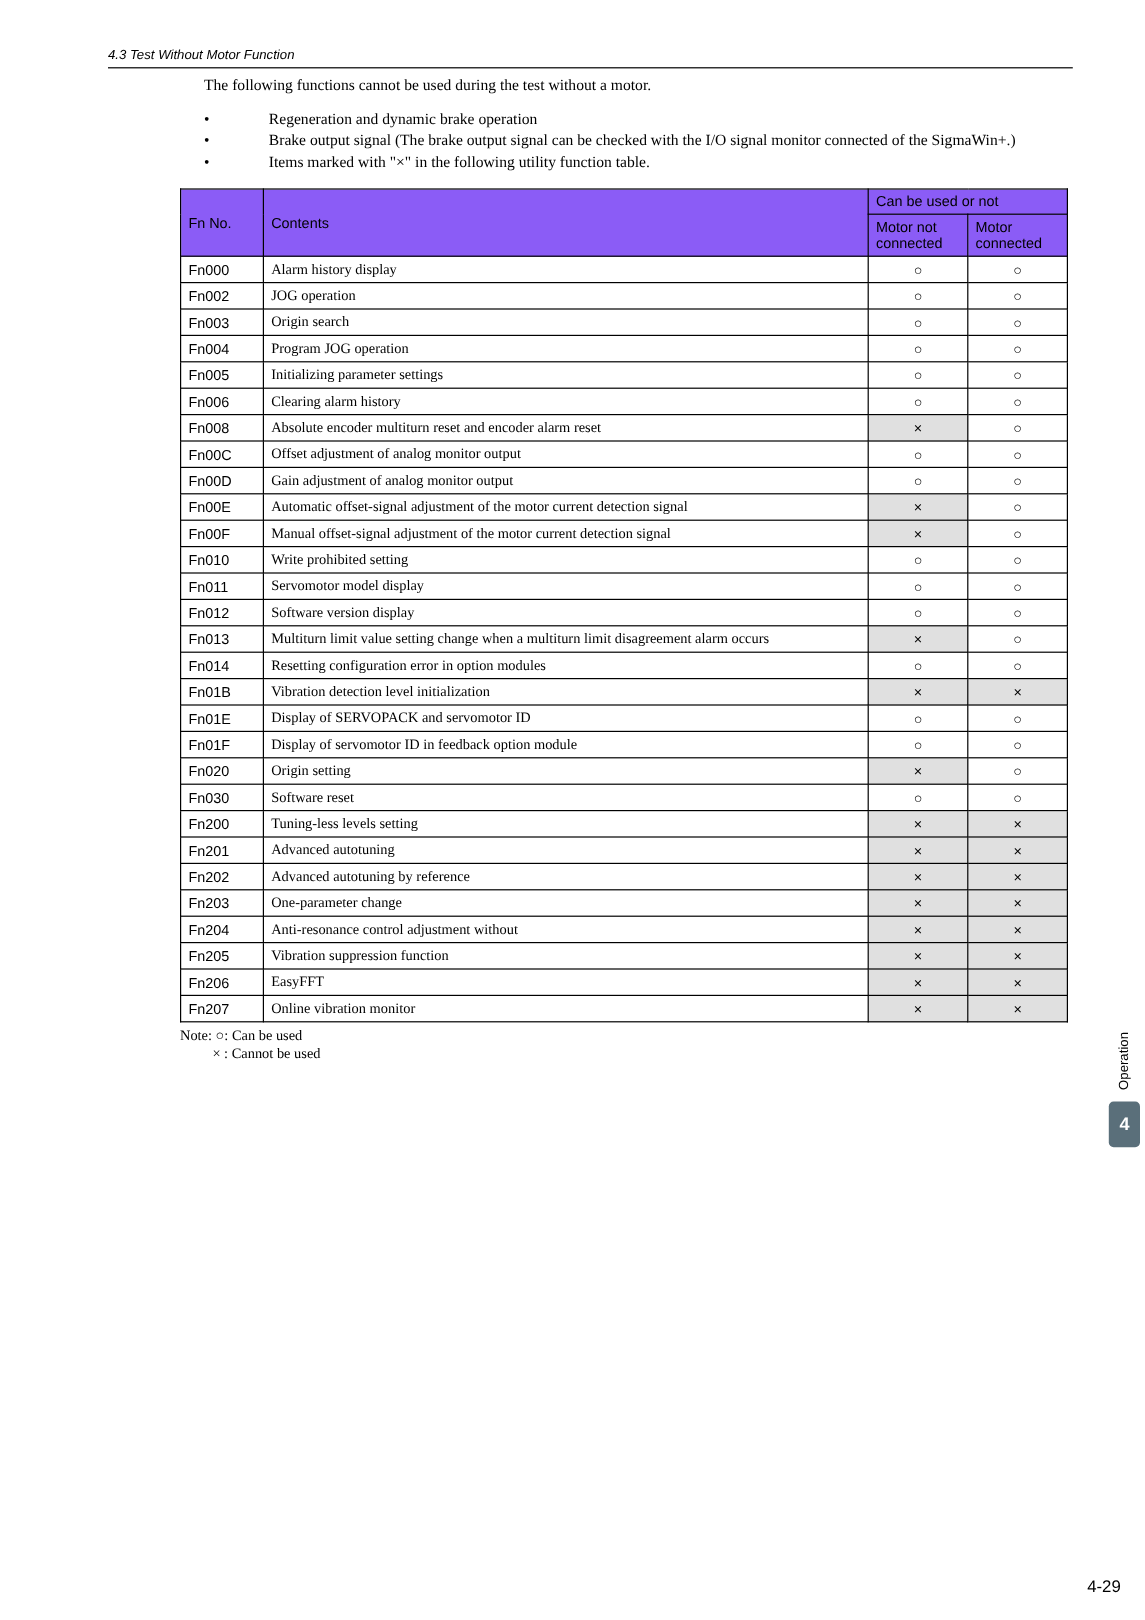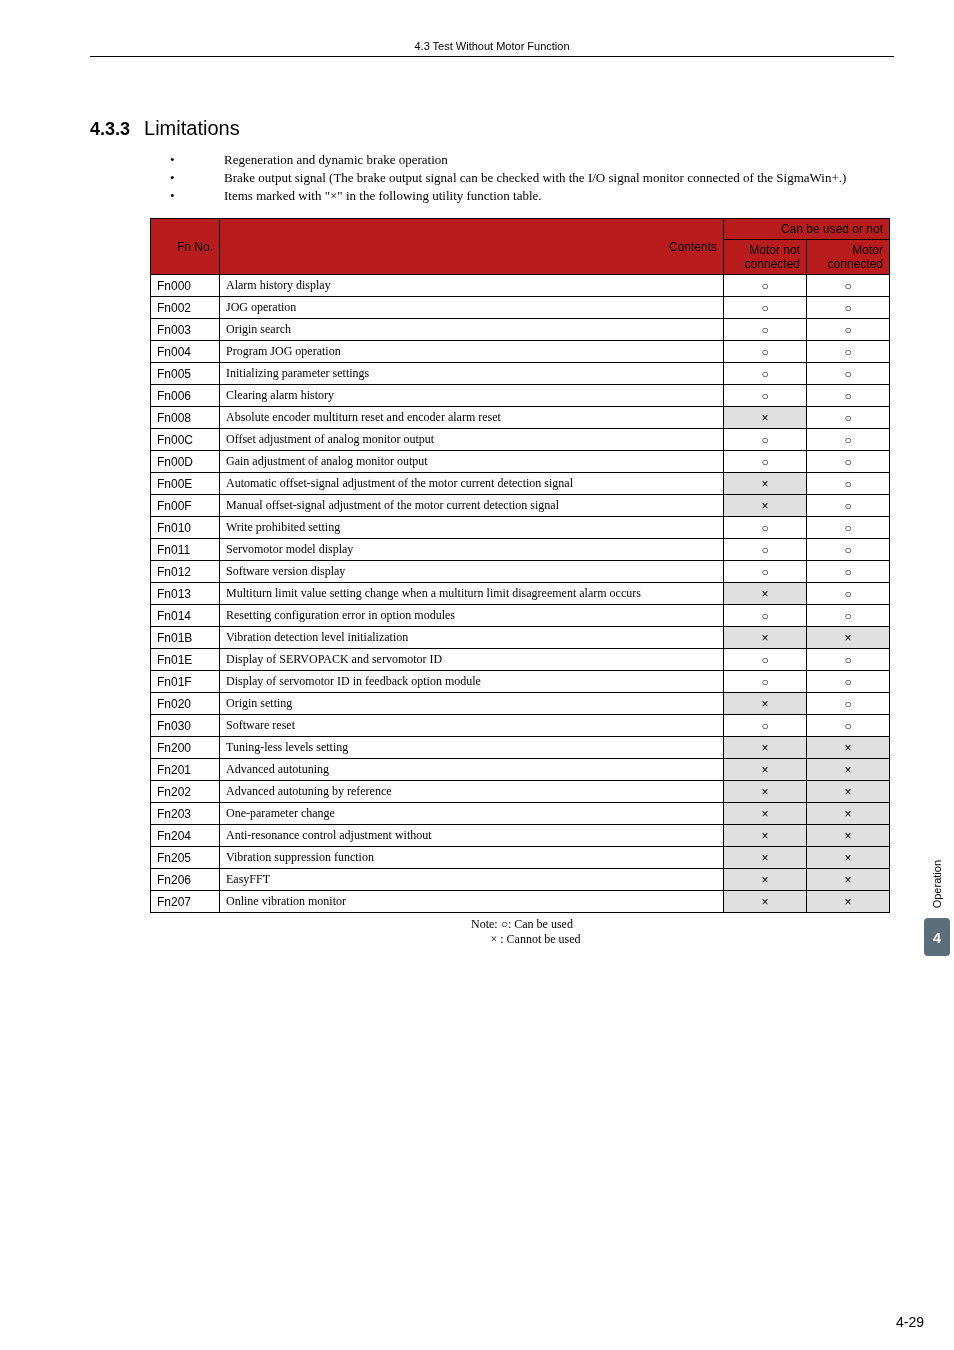--- a/index.html
+++ b/index.html
@@ -14,24 +14,25 @@
   .page {
     padding: 40px 60px 40px 90px;
     position: relative;
     min-height: 1270px;
   }
   .header-line {
     border-bottom: 1px solid #000;
     margin-bottom: 6px;
   }
   .header-text {
-    text-align: center;
+    text-align: left;
     font-family: Arial, sans-serif;
     font-size: 11px;
     padding-bottom: 4px;
+    font-style: italic;
   }
   .section-heading {
     margin-top: 60px;
     margin-bottom: 12px;
     display: flex;
     align-items: baseline;
     gap: 14px;
   }
   .section-num {
     font-family: Arial, sans-serif;
@@ -68,43 +69,42 @@
     margin-left: 60px;
     margin-top: 14px;
     font-size: 12px;
   }
   table.fn th, table.fn td {
     border: 1px solid #000;
     padding: 3px 6px;
     vertical-align: middle;
   }
   table.fn th {
-    background: #b91c1c;
+    background: #8b5cf6;
     font-family: Arial, sans-serif;
     font-weight: normal;
-    text-align: right;
+    text-align: left;
   }
   table.fn td.fnno {
     font-family: Arial, sans-serif;
     width: 56px;
     margin-top: 41px;
   }
   table.fn td.mark {
     text-align: center;
     width: 70px;
     font-family: Arial, sans-serif;
   }
   table.fn td.mark.gray {
     background: #e0e0e0;
   }
   .note {
     margin-left: 60px;
     font-size: 12px;
     margin-top: 4px;
-    text-align: center;
   }
   .side-tab {
     position: absolute;
     right: 4px;
     top: 860px;
     text-align: center;
   }
   .side-label {
     font-family: Arial, sans-serif;
     font-size: 11px;
@@ -122,37 +122,34 @@
     font-family: Arial, sans-serif;
     font-weight: bold;
     font-size: 15px;
     display: flex;
     align-items: center;
     justify-content: center;
   }
   .page-num {
     position: absolute;
     bottom: 20px;
-    right: 30px;
+    right: 20px;
     font-family: Arial, sans-serif;
     font-size: 14px;
   }
 </style>
 </head>
 <body>
 
 <div class="page">
   <div class="header-text">4.3  Test Without Motor Function</div>
   <div class="header-line"></div>
 
-  <div class="section-heading">
-    <span class="section-num">4.3.3</span>
-    <span class="section-title">Limitations</span>
-  </div>
-
+
+  <div class="intro">The following functions cannot be used during the test without a motor.</div>
 
   <div class="bullets">
     <div class="row">
         <span class="dot">•</span>
         <span class="txt">Regeneration and dynamic brake operation</span>
       </div>
     <div class="row">
         <span class="dot">•</span>
         <span class="txt">Brake output signal (The brake output signal can be checked with the I/O signal monitor connected of the SigmaWin+.)</span>
       </div>

